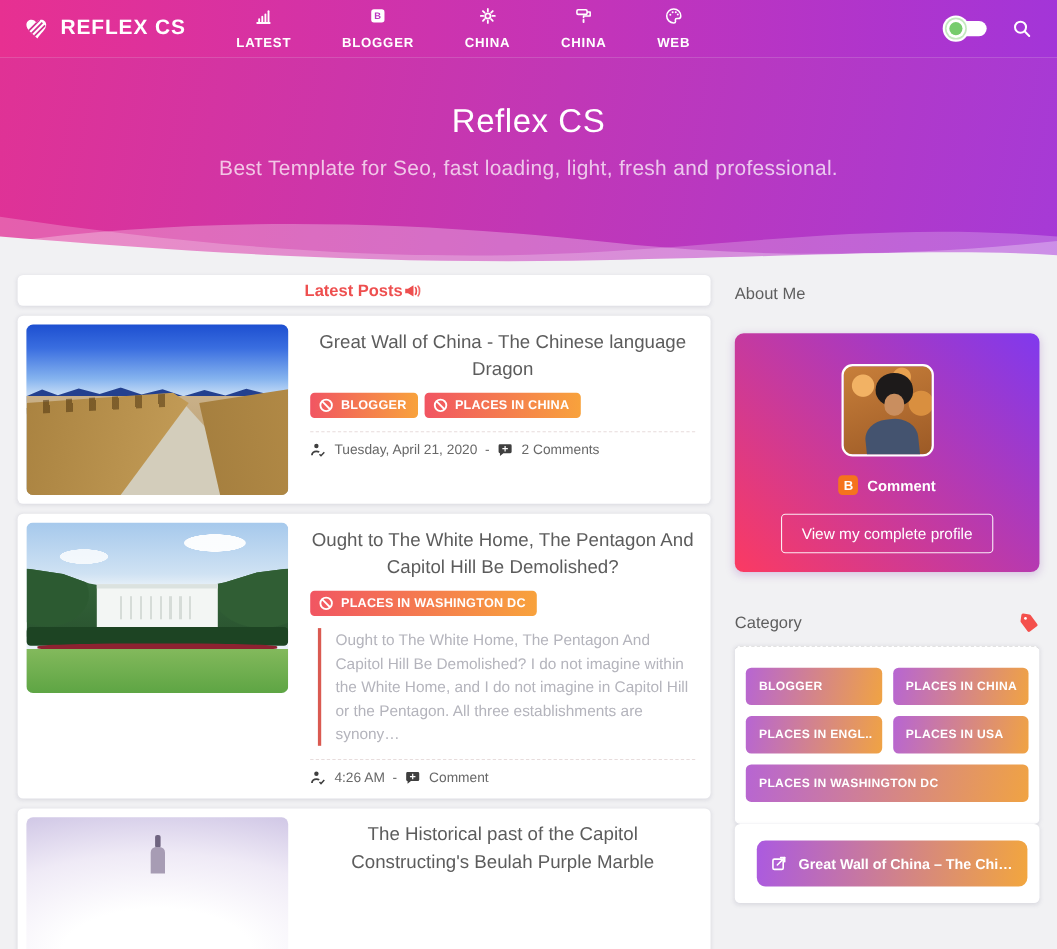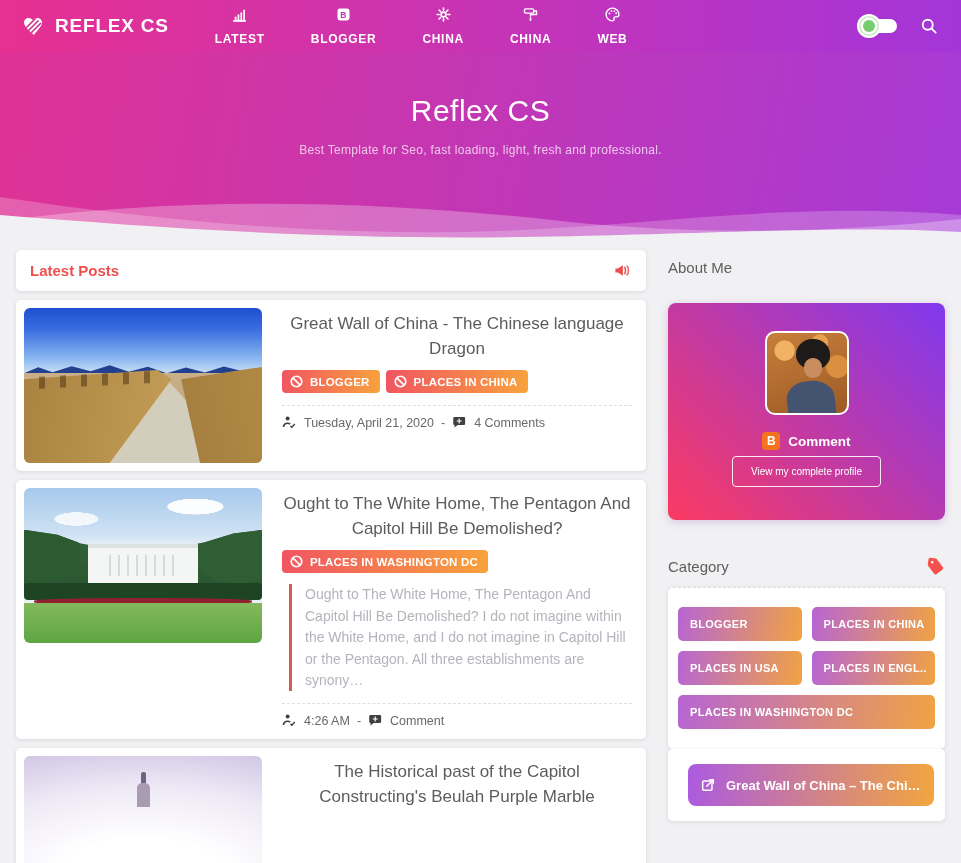--- a/index.html
+++ b/index.html
@@ -18,49 +18,49 @@
   .toggle{width:34px;height:14px;background:#fff;border-radius:8px;position:relative;cursor:pointer;}
   .knob{position:absolute;left:-6px;top:-5px;width:24px;height:24px;background:#fff;
     border-radius:50%;display:grid;place-items:center;}
   .knob .dot{width:12px;height:12px;border-radius:50%;background:#77cc6d;
     box-shadow:0 0 0 2.5px #fff,0 0 0 4px rgba(124,207,114,.45);}
 
   
   .hero{height:188px;position:relative;text-align:center;color:#fff;padding-top:42px;
     background:linear-gradient(100deg,#e03295 0%,#c137b6 52%,#a63ad6 100%);}
   .hero h1{margin:0;font-size:30px;font-weight:500;letter-spacing:.5px;}
-  .hero p{margin:15px 0 0;font-size:12px;color:rgba(255,255,255,.72);letter-spacing:.3px;}
+  .hero p{margin:15px 0 0;font-size:19px;color:rgba(255,255,255,.72);letter-spacing:.3px;}
   .wave{position:absolute;bottom:-1px;left:0;width:100%;height:56px;display:block;}
 
   
   .container{display:flex;gap:22px;padding:10px 16px 0;}
   .posts-col{width:630px;flex:none;}
   .sidebar{width:277px;flex:none;}
   .panel{background:#fff;border-radius:5px;box-shadow:0 1px 4px rgba(110,110,140,.18);}
 
   
-  .latest-header{height:41px;display:flex;align-items:center;justify-content:space-between;
+  .latest-header{height:28px;display:flex;align-items:center;justify-content:center;
     padding:0 14px;}
   .latest-header h2{font-size:15px;color:#ee4f4f;margin:0;font-weight:bold;}
 
   
   .post-card{display:flex;gap:20px;padding:8px;margin-top:9px;}
   .thumb{width:238px;height:155px;border-radius:6px;position:relative;overflow:hidden;
     flex:none;cursor:pointer;}
   .post-body{flex:1;min-width:0;padding-right:6px;display:flex;flex-direction:column;}
   .post-title{margin:4px 0 9px;font-size:17px;font-weight:500;color:#5c5c5c;
     text-align:center;line-height:1.45;cursor:pointer;}
   .tag-row{display:flex;gap:6px;}
   .tag-chip{display:inline-flex;align-items:center;gap:6px;color:#fff;font-size:11.5px;
     font-weight:bold;letter-spacing:.2px;padding:4px 10px 4px 7px;border-radius:4px;
     background:linear-gradient(90deg,#f15562,#f8a23c);cursor:pointer;white-space:nowrap;}
   .excerpt{margin:11px 0 0 7px;padding-left:13px;border-left:3px solid #da5a51;
     font-size:14px;line-height:1.53;color:#b4b4bc;}
   .dashed{border-top:1px dashed #e7dcdc;margin:12px 0 9px;}
-  .meta{display:flex;align-items:center;gap:7px;font-size:12.5px;color:#686868;padding-bottom:3px;}
+  .meta{display:flex;align-items:flex-start;gap:7px;font-size:12.5px;color:#686868;padding-bottom:3px;}
   .meta .link{cursor:pointer;}
 
   
   .t-wall{background:linear-gradient(180deg,#1d4fd0 0%,#3a6ee0 14%,#86b4ef 32%,#bcd6f5 40%,#cfe0f6 44%);}
   .t-wall .mountains{position:absolute;left:0;right:0;top:33%;height:13%;background:#23408f;
     clip-path:polygon(0 70%,6% 40%,12% 65%,20% 35%,28% 60%,36% 30%,44% 62%,52% 38%,60% 70%,68% 42%,76% 66%,84% 36%,92% 60%,100% 45%,100% 100%,0 100%);}
   .t-wall .ground{position:absolute;left:0;right:0;top:42%;bottom:0;
     background:linear-gradient(180deg,#c9b088,#b59a6d);}
   .t-wall .walk{position:absolute;left:0;right:0;top:0;bottom:0;background:#d3cdbb;
     clip-path:polygon(30% 100%,50% 46%,60% 46%,92% 100%);}
@@ -116,22 +116,22 @@
   .avatar .hair{position:absolute;top:7%;left:37%;width:42%;height:38%;background:#1d1a1a;
     border-radius:50% 50% 42% 46%;}
   .avatar .face{position:absolute;top:31%;left:47%;width:23%;height:25%;background:#c98e5f;
     border-radius:46%;}
   .avatar .jacket{position:absolute;bottom:-10%;left:26%;width:60%;height:50%;background:#44536f;
     border-radius:42% 46% 0 0;transform:rotate(-6deg);}
   .profile-row{margin-top:17px;display:flex;gap:8px;align-items:center;color:#fff;
     font-weight:bold;font-size:13.5px;}
   .blogger-badge{width:18px;height:18px;background:#f5731e;border-radius:4px;color:#fff;
     font-weight:bold;font-size:12px;display:grid;place-items:center;}
-  .profile-btn{margin-top:6px;border:1.5px solid rgba(255,255,255,.9);background:transparent;
-    color:#fff;border-radius:4px;padding:9px 18px;font-size:10px;cursor:pointer;
+  .profile-btn{margin-top:17px;border:1.5px solid rgba(255,255,255,.9);background:transparent;
+    color:#fff;border-radius:4px;padding:9px 18px;font-size:14px;cursor:pointer;
     font-family:"Liberation Sans",sans-serif;}
 
   .head-category{margin-top:37px;margin-bottom:11px;}
   .category-card{border-top:1px dashed #d9d9d9;padding:19px 10px 20px;
     display:grid;grid-template-columns:1fr 1fr;gap:10px;}
   .cat-chip{height:34px;line-height:34px;padding:0 12px;border-radius:5px;color:#fff;
     font-size:11px;font-weight:bold;letter-spacing:.3px;white-space:nowrap;overflow:hidden;
     background:linear-gradient(100deg,#b765d3,#f0a343);cursor:pointer;}
   .cat-chip.full{grid-column:1 / -1;}
 
@@ -277,21 +277,21 @@
             <circle cx="9" cy="5.5" r="3.2" fill="#3f3f3f"></circle>
             <path d="M2.5 19c0-3.6 2.9-5.8 6.5-5.8 1.6 0 3 .4 4.1 1.2" fill="none" stroke="#3f3f3f" stroke-width="2.6"></path>
             <path d="M13.5 17.5l2.2 2.2 4.8-5.2" fill="none" stroke="#3f3f3f" stroke-width="2.2"></path>
           </svg>
           <span>Tuesday, April 21, 2020</span>
           <span>-</span>
           <svg class="icon" width="15" height="15" viewBox="0 0 24 24">
             <path d="M4 3h15a2 2 0 0 1 2 2v9a2 2 0 0 1-2 2H9l-5 4v-4H4a2 2 0 0 1-2-2V5a2 2 0 0 1 2-2z" fill="#3f3f3f"></path>
             <path d="M7.5 9.5h8M11.5 5.5v8" stroke="#fff" stroke-width="1.8"></path>
           </svg>
-          <span class="link">4 Comments</span>
+          <span class="link">2 Comments</span>
         </div>
       </div>
     </article>
 
     <article class="panel post-card">
       <div class="thumb t-wh">
         <div class="trees"></div>
           <div class="building"></div>
         <div class="hedge"></div>
           <div class="flowers"></div>
@@ -363,22 +363,22 @@
       <span>Category</span>
       <svg class="icon" width="19" height="19" viewBox="0 0 24 24" fill="#f4504c" transform="rotate(8)">
         <path d="M21.4 11.6l-9-9A2 2 0 0 0 11 2H4a2 2 0 0 0-2 2v7c0 .5.2 1 .6 1.4l9 9c.8.8 2 .8 2.8 0l7-7c.8-.8.8-2 0-2.8z"></path>
         <circle cx="7.2" cy="7.2" r="1.6" fill="#fff"></circle>
       </svg>
     </h3>
 
     <div class="panel category-card">
       <span class="cat-chip">BLOGGER</span>
       <span class="cat-chip">PLACES IN CHINA</span>
+      <span class="cat-chip">PLACES IN ENGL..</span>
       <span class="cat-chip">PLACES IN USA</span>
-      <span class="cat-chip">PLACES IN ENGL..</span>
       <span class="cat-chip full">PLACES IN WASHINGTON DC</span>
     </div>
 
 
     <div class="panel popular-card">
       <div class="pop-chip">
         <svg class="icon" width="16" height="16" viewBox="0 0 24 24" stroke="#fff" stroke-width="2.2" fill="none" stroke-linecap="round" stroke-linejoin="round">
           <rect x="4" y="6" width="14" height="14" rx="2"></rect>
           <path d="M10 14 L20 4"></path>
             <path d="M14.5 4H20v5.5"></path>

